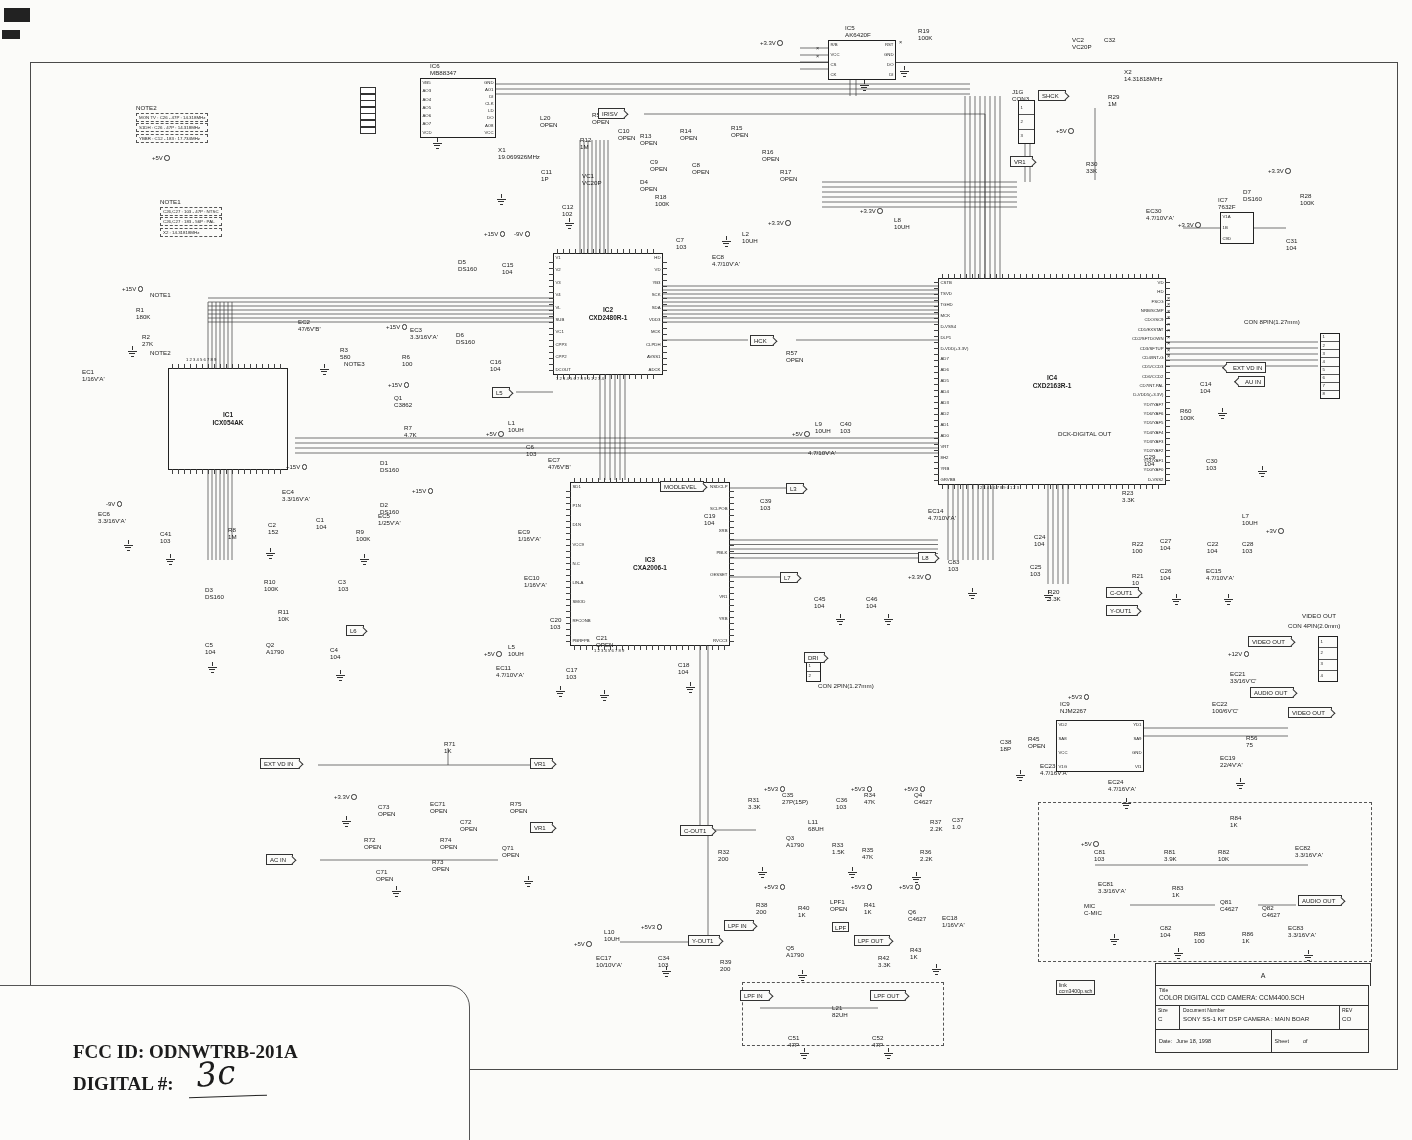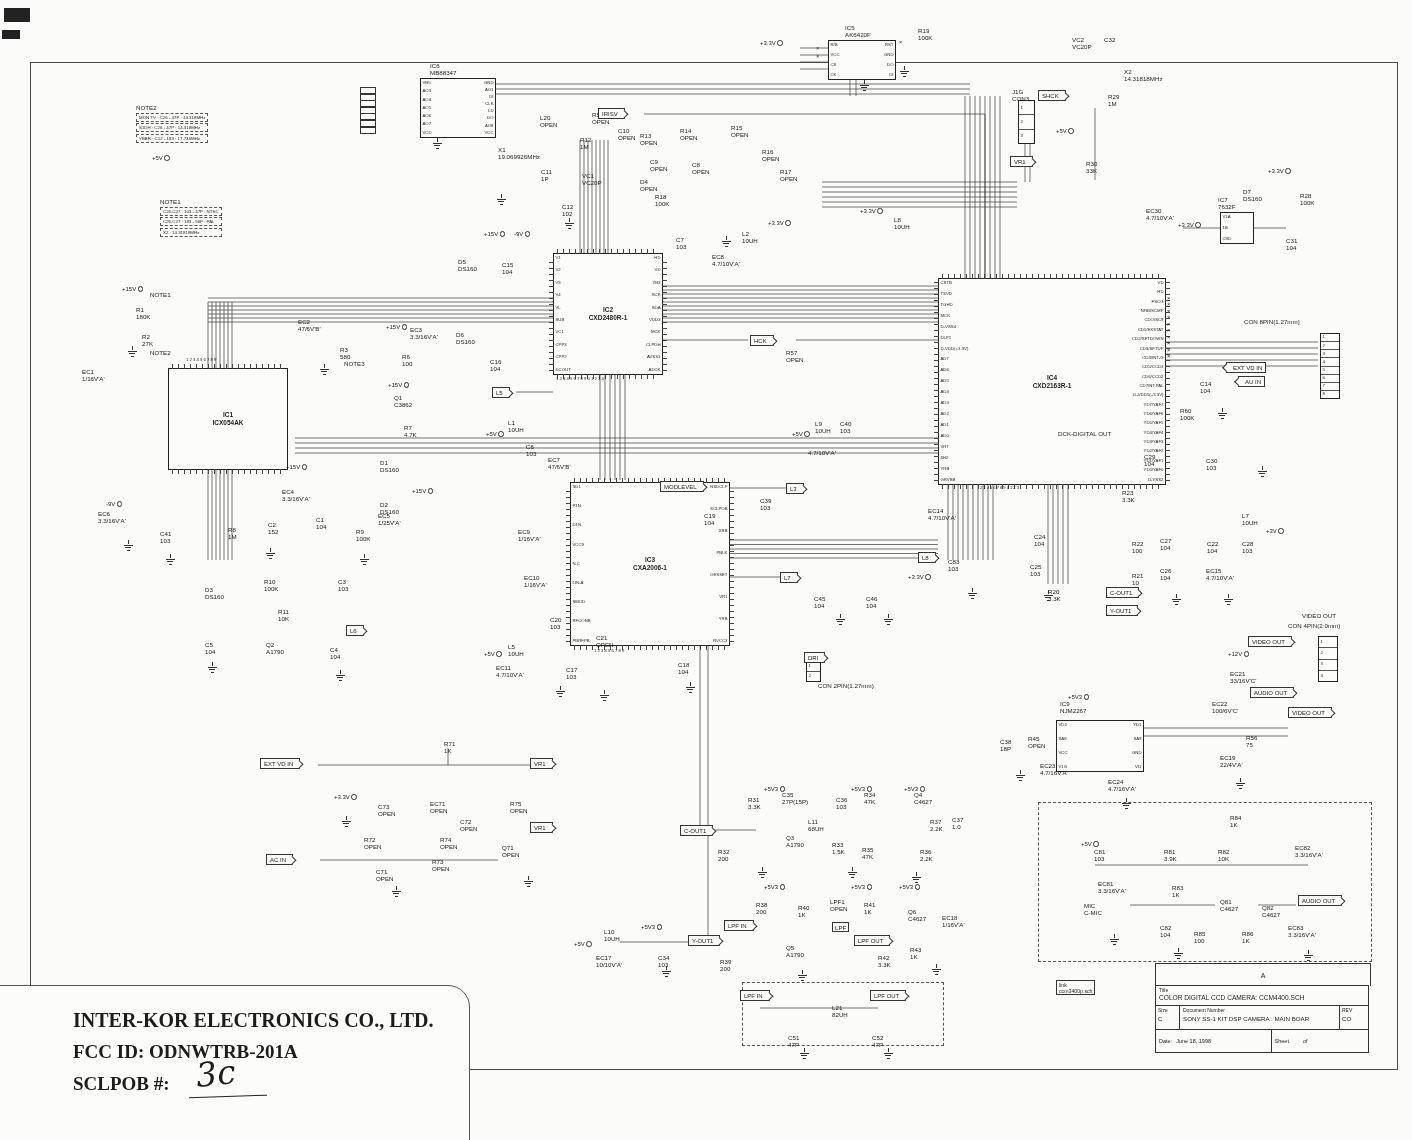--- a/index.html
+++ b/index.html
@@ -217,23 +217,22 @@
         <span>June 18, 1998</span>
       </div>
       <div class="c-sheet">
         <span>Sheet</span>
         <span>of</span>
       </div>
     </div>
   </div>
 
   <div class="corner">
-    <div class="co">INTER-KOR ELECTRONICS CO., LTD.</div>
     <div class="fc">FCC ID: ODNWTRB-201A</div>
-    <div class="ex">SCLPOB #:</div>
+    <div class="ex">DIGITAL #:</div>
     <div class="hand">3c</div>
     <div class="uline"></div>
   </div>
 <div class="lbl" style="left: 430px; top: 62px;">IC6
 MB88347</div>
     <div class="lbl" style="left: 845px; top: 24px;">IC5
 AK6420F</div>
     <div class="lbl" style="left: 918px; top: 27px;">R19
 100K</div>
     <div class="lbl" style="left: 1072px; top: 36px;">VC2

